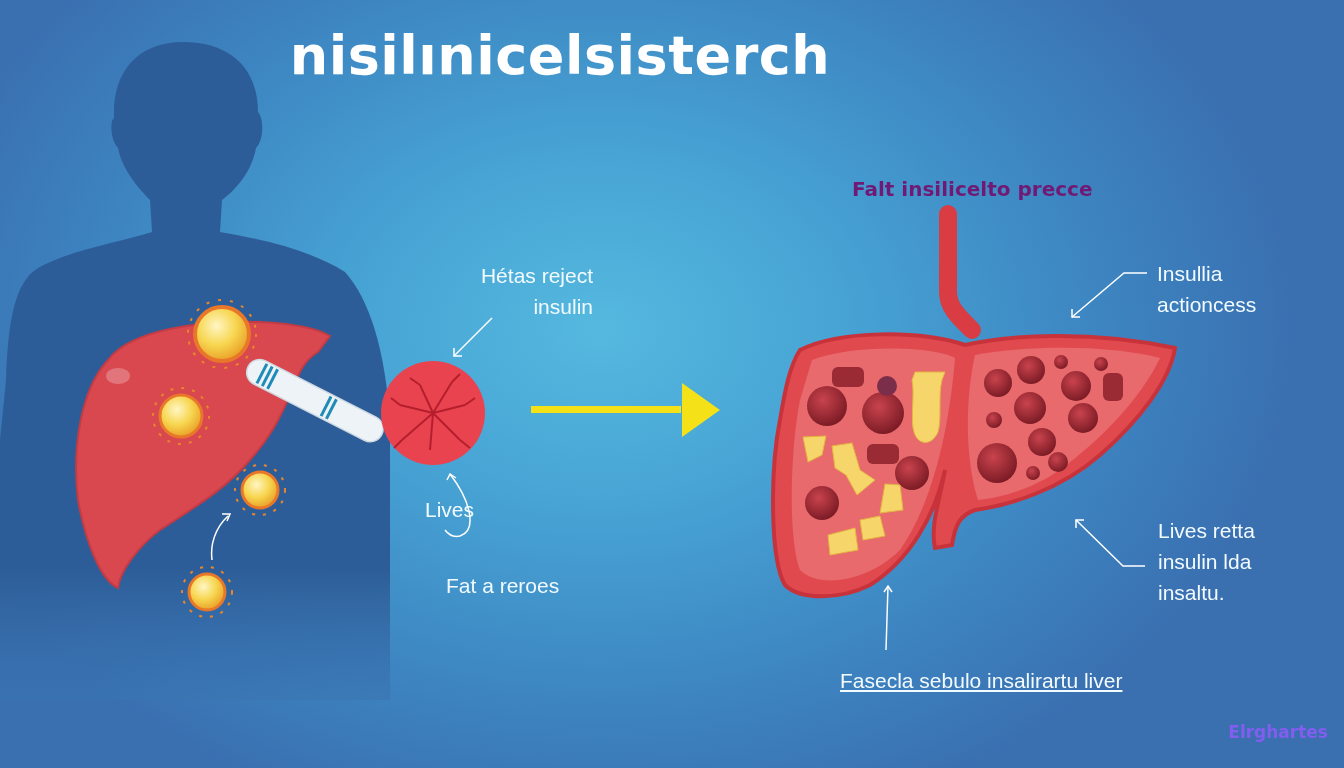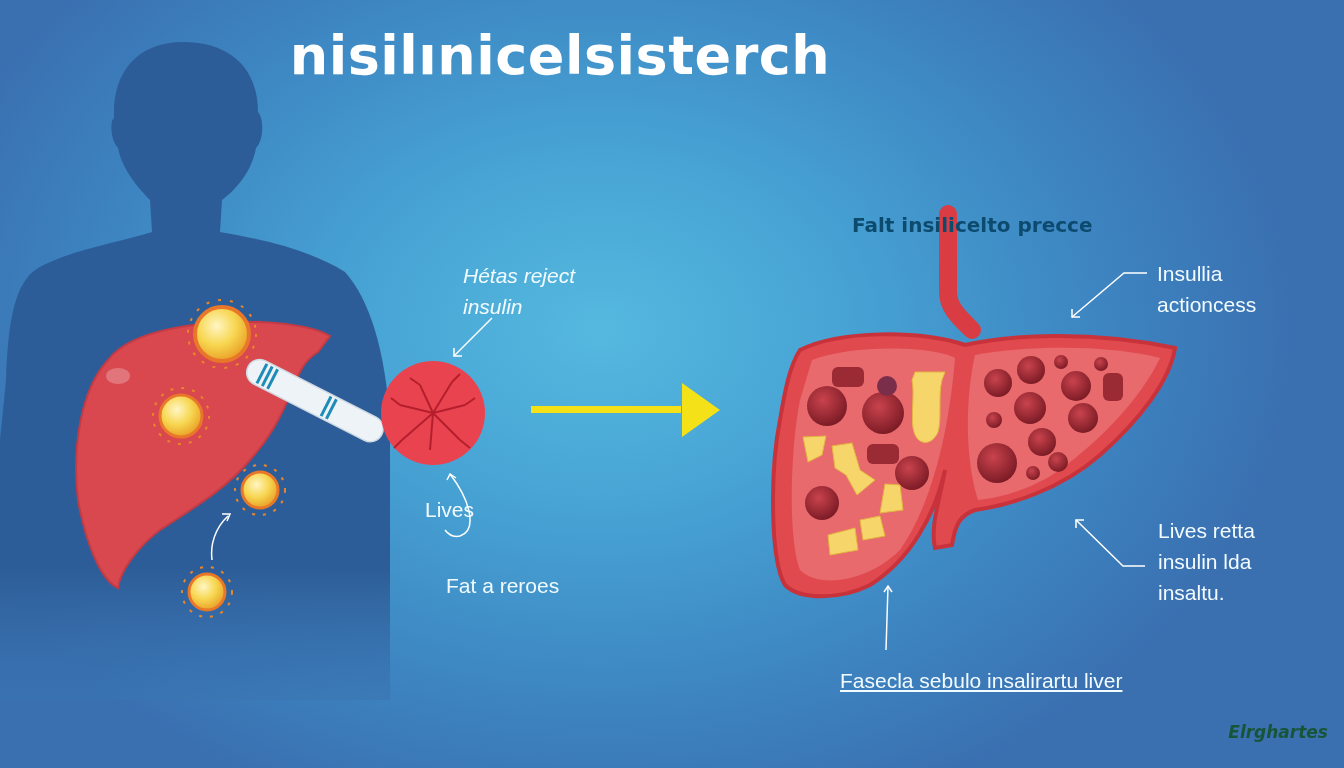--- a/index.html
+++ b/index.html
@@ -8,27 +8,27 @@
     font-family: "DejaVu Sans", sans-serif;
     background: radial-gradient(ellipse 700px 520px at 600px 330px, #55b9df 0%, #47a3d4 35%, #3d86c2 70%, #3a6fb0 100%);
   }
   .abs { position: absolute; }
   .title {
     left: 0; width: 1120px; top: 24px; text-align: center;
     font-family: "DejaVu Sans", sans-serif; font-weight: bold;
     font-size: 54px; color: #ffffff; letter-spacing: 0.5px;
   }
   .subtitle {
-    left: 852px; top: 177px; font-weight: bold; font-size: 20px; color: #0c4a6e; margin-top: 36px;
+    left: 852px; top: 177px; font-weight: bold; font-size: 20px; color: #701a75;
   }
   .label {
     color: #f2fbff; font-family: "Liberation Sans", sans-serif; font-size: 21px; line-height: 31px;
   }
   .watermark {
-    right: 16px; bottom: 26px; font-size: 17px; font-weight: bold; color: #14532d; opacity: 0.9; font-style: italic;
+    right: 16px; bottom: 26px; font-size: 17px; font-weight: bold; color: #8b5cf6; opacity: 0.9;
   }
   svg.layer { position: absolute; left: 0; top: 0; }
 </style>
 </head>
 <body>
 
 <svg class="layer" width="1344" height="768" viewBox="0 0 1344 768">
   <defs>
     <radialGradient id="fatGrad" cx="40%" cy="35%" r="65%">
       <stop offset="0%" stop-color="#fff6c4"></stop>
@@ -162,21 +162,21 @@
   <g stroke="#ffffff" stroke-width="1.5" fill="none">
     <path d="M886,650 L888,586"></path>
       <path d="M884,592 L888,586 L892,592"></path>
   </g>
 </svg>
 
 <div class="abs title">nisilınicelsisterch</div>
 
 <div class="abs subtitle">Falt insilicelto precce</div>
 
-<div class="abs label" style="left:463px; top:260px; text-align:left; width:130px;font-style:italic;">
+<div class="abs label" style="left:463px; top:260px; text-align:right; width:130px;">
   <div>Hétas reject</div>
   <div>insulin</div>
 </div>
 
 <div class="abs label" style="left:425px; top:494px;">Lives</div>
 
 <div class="abs label" style="left:446px; top:570px;">Fat a reroes</div>
 
 <div class="abs label" style="left:1157px; top:258px;">
   <div>Insullia</div>

